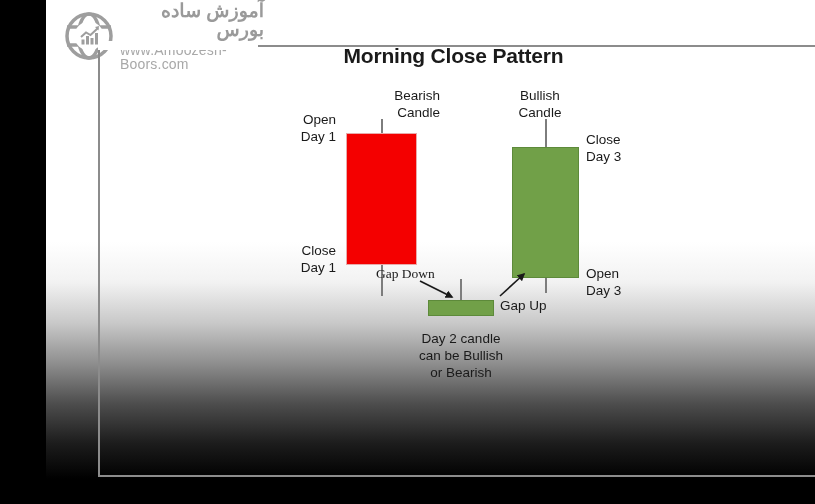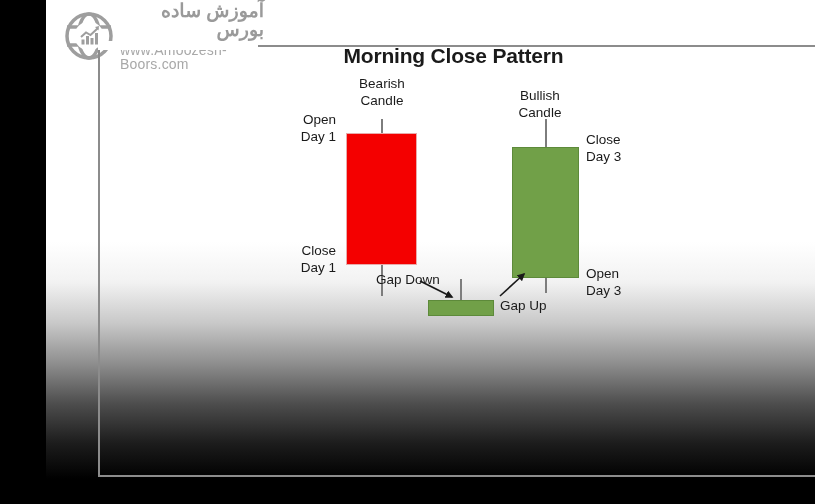--- a/index.html
+++ b/index.html
@@ -151,24 +151,24 @@
     position: absolute;
     font-size: 13.5px;
     color: #1a1a1a;
     line-height: 1.25;
     white-space: pre-line;
   }
   .anno.center { text-align: center; }
   .anno.right  { text-align: right; }
   .anno.left   { text-align: left; }
 
-  #lbl-bearish    { left: 278px; top: 76px;  width: 116px; }
+  #lbl-bearish    { left: 278px; top: 88px;  width: 116px; text-align: right; }
   #lbl-open1      { left: 186px; top: 112px; width: 104px; }
   #lbl-close1     { left: 186px; top: 243px; width: 104px; }
-  #lbl-gapdown    { left: 330px; top: 272px; width: 94px; }
+  #lbl-gapdown    { left: 330px; top: 266px; width: 94px; font-family: Liberation Serif, serif; }
   #lbl-day2       { left: 352px; top: 331px; width: 126px; }
   #lbl-gapup      { left: 454px; top: 298px; width: 70px; }
   #lbl-bullish    { left: 436px; top: 88px;  width: 116px; }
   #lbl-close3     { left: 540px; top: 132px; width: 110px; }
   #lbl-open3      { left: 540px; top: 266px; width: 110px; }
 
   svg.arrow { position: absolute; overflow: visible; }
 </style>
 </head>
 <body>
@@ -215,20 +215,23 @@
   <div class="candle-body" id="green3-body"></div>
   <div class="wick" id="green3-wick-bottom"></div>
 
   <div class="anno center" id="lbl-bearish">Bearish
 Candle</div>
   <div class="anno right" id="lbl-open1">Open
 Day 1</div>
   <div class="anno right" id="lbl-close1">Close
 Day 1</div>
   <div class="anno left" id="lbl-gapdown">Gap Down</div>
+  <div class="anno center" id="lbl-day2">Day 2 candle
+can be Bullish
+or Bearish</div>
   <div class="anno left" id="lbl-gapup">Gap Up</div>
   <div class="anno center" id="lbl-bullish">Bullish
 Candle</div>
   <div class="anno left" id="lbl-close3">Close
 Day 3</div>
   <div class="anno left" id="lbl-open3">Open
 Day 3</div>
 
   <svg class="arrow" style="left:0;top:0;width:815px;height:504px">
     <defs>

